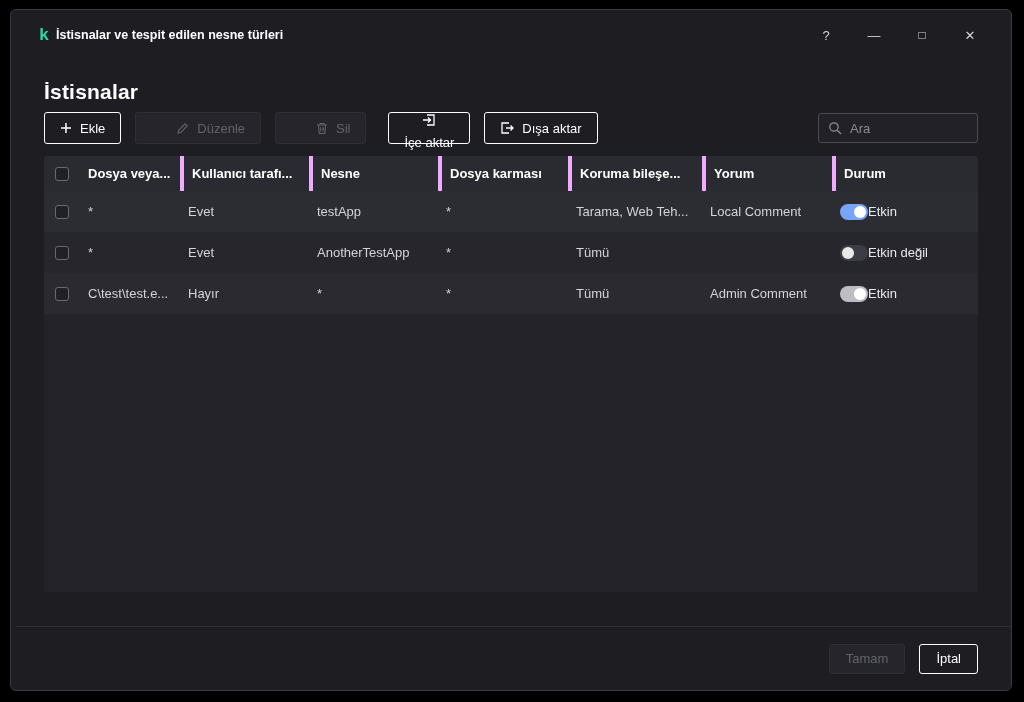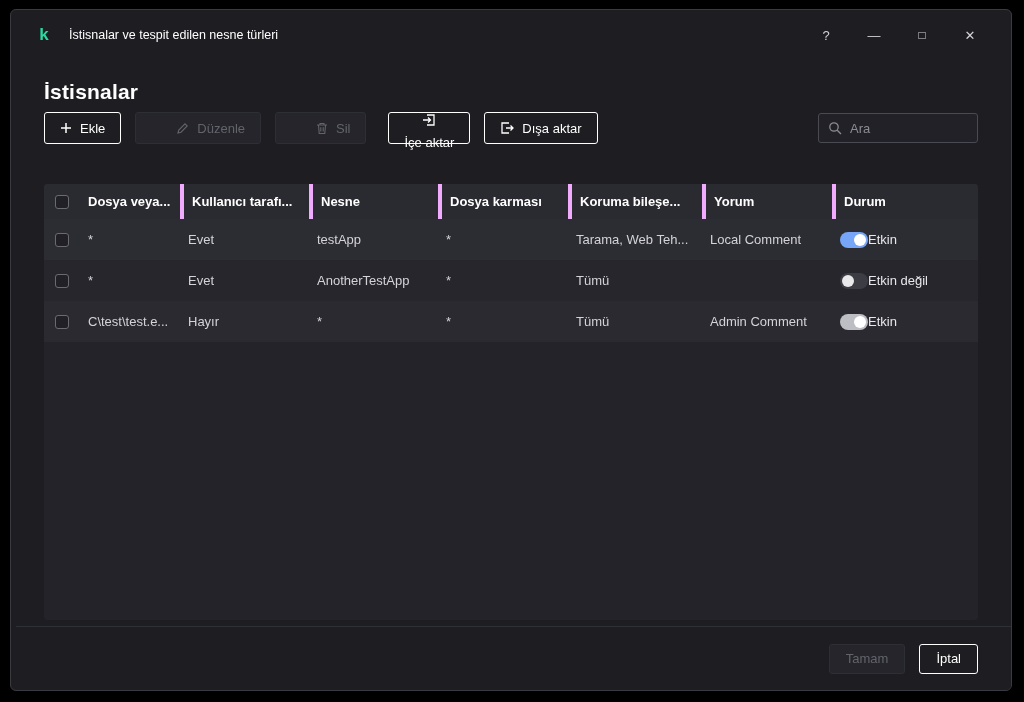--- a/index.html
+++ b/index.html
@@ -6,42 +6,42 @@
   html,body { width:1024px; height:702px; background:#000; font-family:"Liberation Sans", sans-serif; }
   .window {
     position:absolute; left:10px; top:9px; width:1002px; height:682px;
     background:#1d1d22; border:1px solid #3a3a41; border-radius:6px;
     color:#fff; overflow:hidden;
   }
   
   .titlebar { display:flex; align-items:center; height:50px; padding:0 24px; }
   .logo { width:18px; height:18px; display:flex; align-items:center; justify-content:center;
           color:#2bd9a2; font-weight:bold; font-size:17px; }
-  .win-title { margin-left:16px; font-size:12.5px; color:#ffffff; }
+  .win-title { margin-left:3px; font-size:12.5px; color:#ffffff;font-weight:bold; }
   .win-controls { margin-left:auto; display:flex; align-items:center; }
   .win-btn { width:34px; height:30px; display:flex; align-items:center; justify-content:center;
              color:#d2d2d7; font-size:13px; background:transparent; border:none; cursor:default; margin-left:14px; }
   .win-btn.max { font-size:12px; }
   
   .content { padding:0 33px; }
   .page-title { font-size:21px; font-weight:bold; margin-top:20px; letter-spacing:.2px; }
   .toolbar { display:flex; align-items:center; gap:14px; margin-top:8px; }
   .btn { height:32px; display:inline-flex; align-items:center; gap:8px; padding:0 15px;
          font-size:13px; font-weight:normal; border-radius:3px; background:transparent; cursor:default;
          font-family:"Liberation Sans", sans-serif; }
   .btn-outline { border:1px solid #ffffff; color:#ffffff; }
   .btn-disabled { border:1px solid #2e2e35; background:#25252b; color:#63636b;padding-left:40px; }
   .gap-left { margin-left:8px;flex-direction:column; }
   .search-box { margin-left:auto; width:160px; height:30px; background:#212127;
                 border:1px solid #4a4a52; border-radius:3px; display:flex; align-items:center; padding:0 9px; }
   .search-box input { flex:1; background:transparent; border:none; outline:none; color:#fff;
                       font-size:13px; margin-left:8px; font-family:"Liberation Sans", sans-serif; }
   .search-box input::placeholder { color:#8b8b93; }
   
-  .table { margin-top:40px; height:436px; background:#232329; border-radius:3px; overflow:hidden; }
+  .table { margin-top:12px; height:436px; background:#232329; border-radius:3px; overflow:hidden; }
   .grid-row { display:grid; grid-template-columns:36px 100px 129px 129px 130px 134px 130px 1fr; align-items:center; }
   .thead { height:35px; background:#2a2a31; }
   .thead .hcell { font-size:13px; font-weight:bold; color:#ffffff; padding-left:8px; height:100%;
                   display:flex; align-items:center; border-left:4px solid #f0abfc;
                   white-space:nowrap; overflow:hidden; }
   .trow { height:41px; font-size:13px; color:#d3d3d8; }
   .trow .cell { padding-left:8px; white-space:nowrap; overflow:hidden; }
   .row-a { background:#2c2c33; }
   .row-b { background:#26262c; }
   .row-c { background:#2a2a30; }

